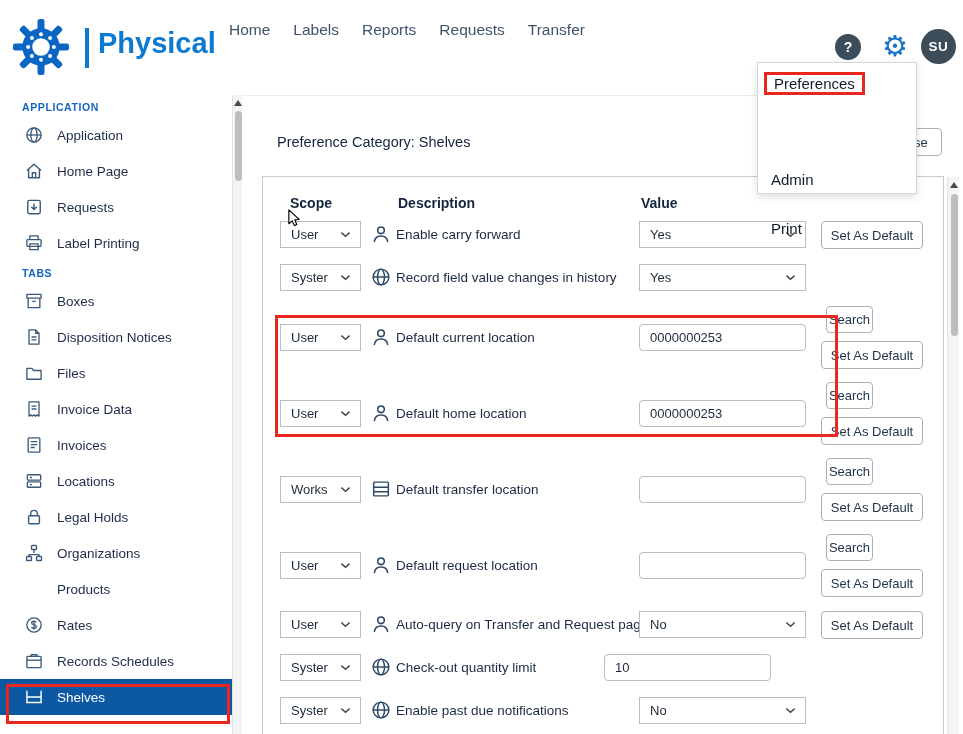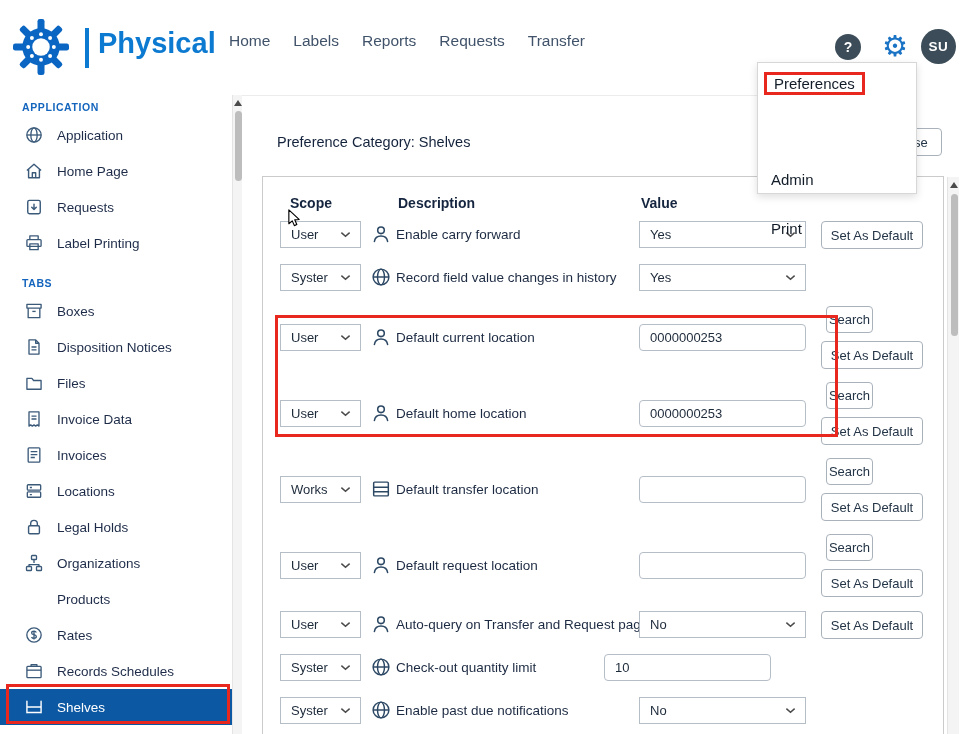--- a/index.html
+++ b/index.html
@@ -3,38 +3,38 @@
 <meta charset="utf-8">
 <style>
   html,body{margin:0;padding:0}
   #app{position:relative;width:963px;height:734px;background:#fff;overflow:hidden;
        font-family:"Liberation Sans",sans-serif;-webkit-font-smoothing:antialiased}
   
   #topbar{position:absolute;left:0;top:0;width:880px;height:95px;background:#fff;border-bottom:1px solid #ececec}
   #logo{position:absolute;left:13px;top:19px;width:56px;height:56px;color:#0a66c2}
   #brand-bar{position:absolute;left:85px;top:28px;width:4px;height:40px;background:#0d7ad1}
   #brand-title{position:absolute;left:98px;top:27px;font-size:29px;font-weight:bold;color:#0d7ad1}
-  #nav{position:absolute;left:229px;top:32px;display:flex;gap:23px;font-size:15.5px;color:#41536a}
+  #nav{position:absolute;left:229px;top:21px;display:flex;gap:23px;font-size:15.5px;color:#41536a}
   #help-badge{position:absolute;left:835px;top:34px;width:26px;height:26px;border-radius:50%;
       background:#3c4d59;color:#fff;font-size:14px;font-weight:bold;display:flex;align-items:center;justify-content:center}
   #gear-btn{position:absolute;left:879px;top:29px;width:32px;height:34px;font-size:29px;line-height:34px;
       text-align:center;color:#1a73c4;font-family:"DejaVu Sans",sans-serif}
   #avatar{position:absolute;left:921px;top:29px;width:35px;height:35px;border-radius:50%;background:#3c4d59;
       color:#fff;font-size:13.5px;font-weight:bold;display:flex;align-items:center;justify-content:center;letter-spacing:.5px}
   
   #settings-menu{position:absolute;left:757px;top:62px;width:158px;height:130px;background:#fff;
       border:1px solid #d7d7d7;box-shadow:0 3px 8px rgba(0,0,0,.13);z-index:40}
   .menu-item{position:absolute;font-size:15px;color:#121c28;white-space:nowrap}
   #menu-red-box{position:absolute;left:6px;top:9px;border:3px solid #e8281e;padding:0 7px}
   #menu-red-box .menu-item{position:static}
   
   #sidebar{position:absolute;left:0;top:95px;width:232px;height:639px;padding-top:2px;box-sizing:border-box;background:#fff}
   .side-title{height:20px;display:flex;align-items:center;padding-left:22px;font-size:10.5px;font-weight:bold;
       color:#1465bd;letter-spacing:.6px}
-  .side-title.mt{margin-top:12px}
+  .side-title.mt{margin-top:2px}
   .side-item{height:36px;display:flex;align-items:center;gap:13px;padding-left:24px;font-size:13.5px;color:#1e2c49}
   .s-icn{width:20px;height:20px;color:#3b5a7a;flex:none}
   .side-item.selected{background:#0d58a3;color:#fff}
   .side-item.selected .s-icn{color:#fff}
   
   .sb{position:absolute;background:#f4f4f4;border-left:1px solid #e4e4e4;box-sizing:border-box}
   .sb-thumb{position:absolute;left:1.5px;width:7px;background:#bdbdbd;border-radius:4px}
   .tri{position:absolute;left:1px;top:5px;width:0;height:0;border-left:4px solid transparent;
       border-right:4px solid transparent;border-bottom:6px solid #4a4a4a}
   

